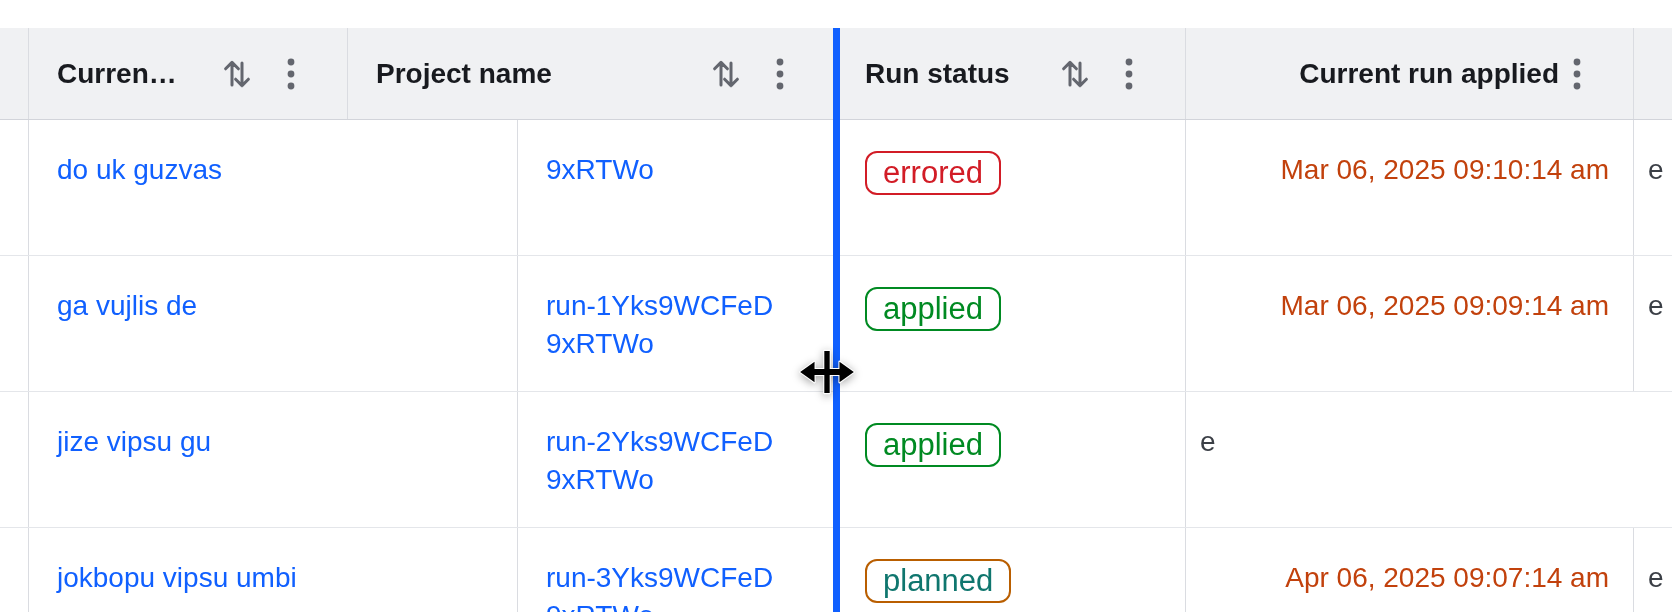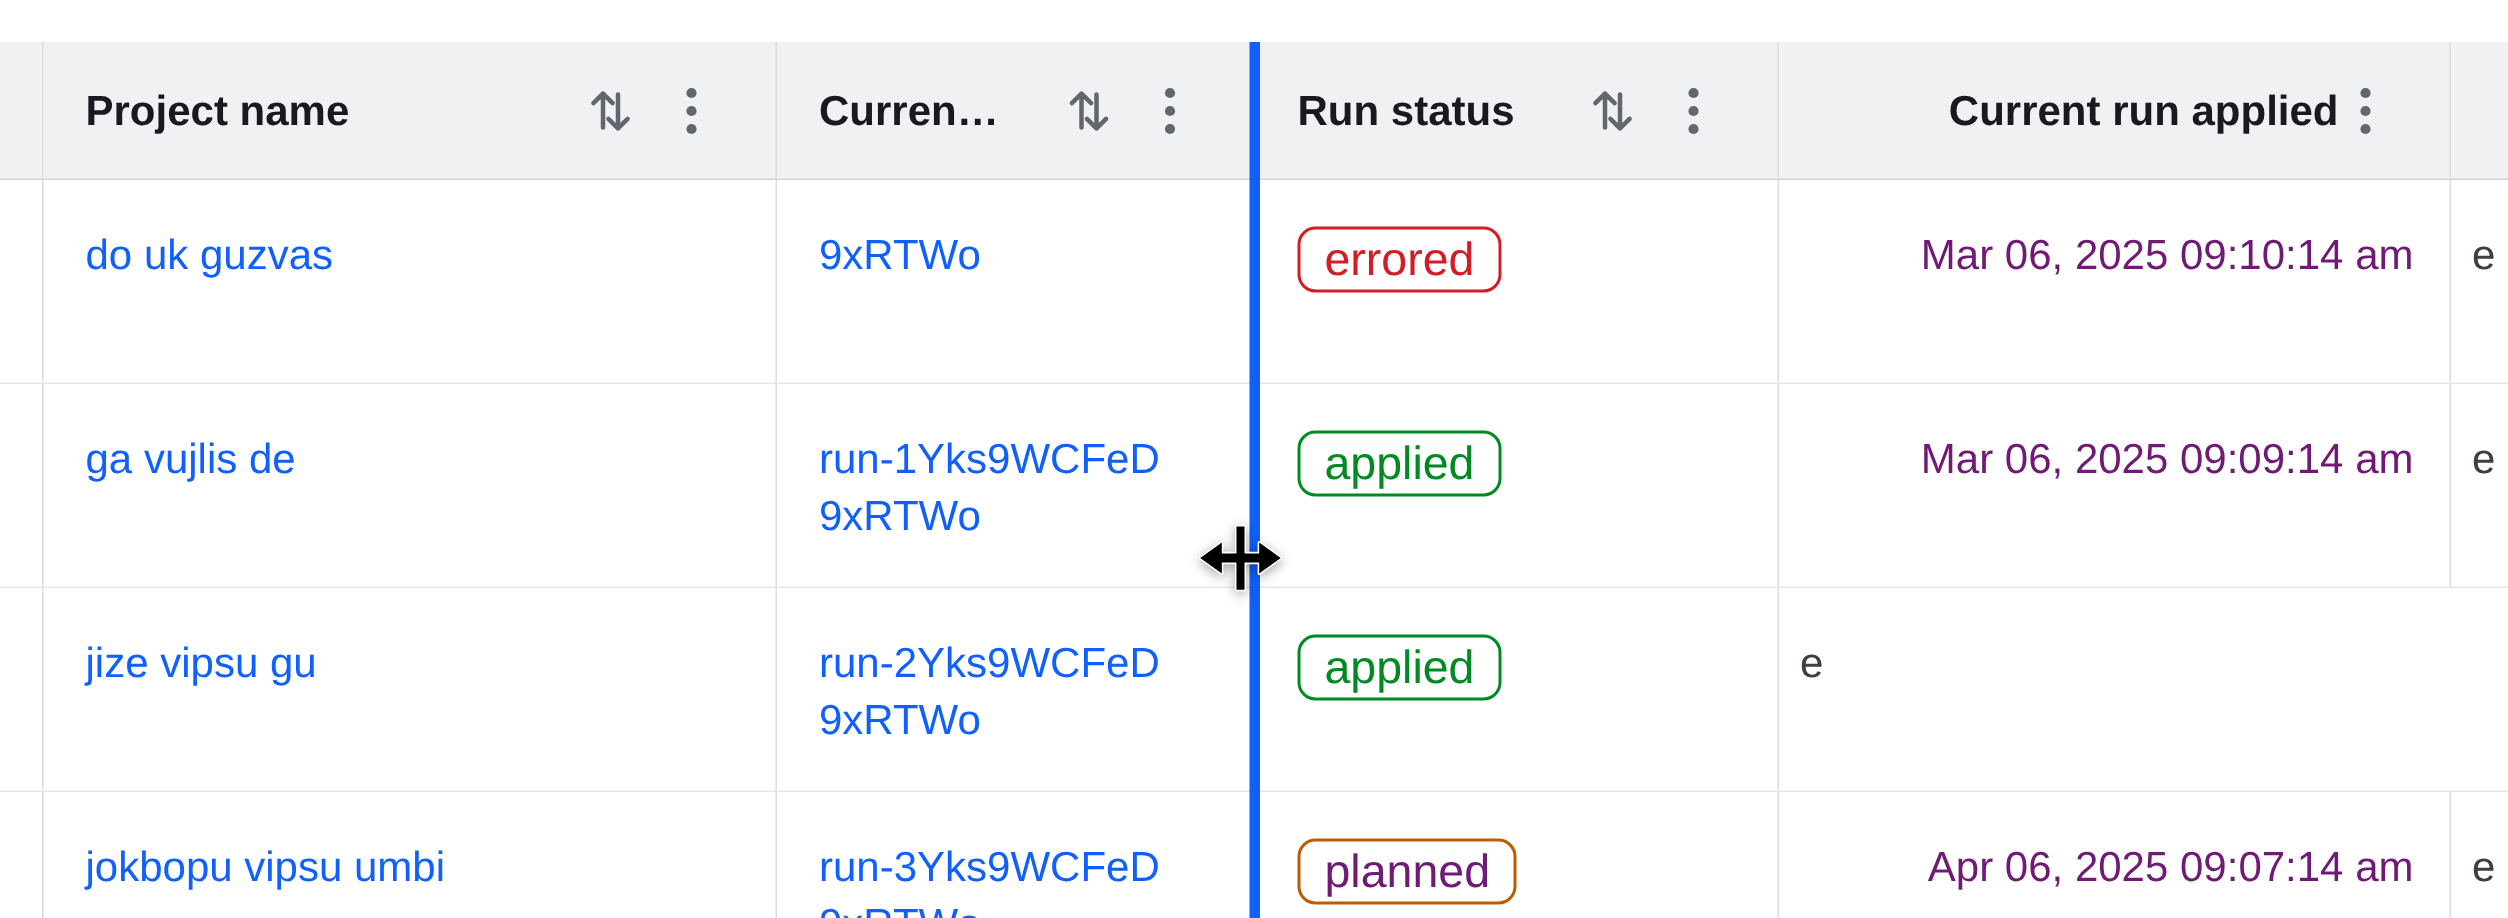--- a/index.html
+++ b/index.html
@@ -31,69 +31,69 @@
   .cell.edge{padding-left:14px;}
 
   a.lnk{color:#1060ff;text-decoration:none;}
   a.lnk .l{display:block;width:max-content;
            text-decoration-thickness:2px;text-underline-offset:6px;}
 
   .badge{display:inline-block;font-size:31px;line-height:34px;padding:3px 16px;
          border:2px solid;border-radius:12px;background:#fff;}
   .badge[data-status="errored"]{color:#d21c26;border-color:#d21c26;}
   .badge[data-status="applied"]{color:#008a22;border-color:#008a22;}
-  .badge[data-status="planned"]{color:#701a75;border-color:#b95e00;}
-
-  .ts{color:#701a75;}
+  .badge[data-status="planned"]{color:#0f766e;border-color:#b95e00;}
+
+  .ts{color:#c2410c;}
 
   .resize-line{position:absolute;left:833px;top:28px;width:7px;height:584px;
                background:#1060ff;z-index:5;}
   .cursor{position:absolute;left:799px;top:349px;width:56px;height:46px;z-index:6;
           filter:drop-shadow(0 2px 4px rgba(0,0,0,.35));}
 </style>
 </head>
 <body>
 
 <div class="canvas">
 
   <div class="table">
 
     <div class="hrow">
       <div class="c c0"></div>
 
+      <div class="c c2">
+        <div class="hcell">
+          <span class="hlabel">Curren…</span>
+          <svg class="icon-sort" width="28" height="36" viewBox="0 0 14 18" fill="none">
+            <path d="M4.5 14.5 V3.2 M4.5 3.2 L1.3 6.4 M4.5 3.2 L7.7 6.4
+                     M9.5 3.5 V14.8 M9.5 14.8 L6.3 11.6 M9.5 14.8 L12.7 11.6" stroke="#63666e" stroke-width="1.5" stroke-linecap="round" stroke-linejoin="round"></path>
+          </svg>
+          <svg class="icon-kebab" width="12" height="36" viewBox="0 0 6 18">
+            <circle cx="3" cy="3" r="1.7" fill="#63666e"></circle>
+            <circle cx="3" cy="9" r="1.7" fill="#63666e"></circle>
+            <circle cx="3" cy="15" r="1.7" fill="#63666e"></circle>
+          </svg>
+        </div>
+      </div>
+
       <div class="c c1">
         <div class="hcell">
           <span class="hlabel">Project name</span>
           <svg class="icon-sort" width="28" height="36" viewBox="0 0 14 18" fill="none">
             <path d="M4.5 14.5 V3.2 M4.5 3.2 L1.3 6.4 M4.5 3.2 L7.7 6.4
                      M9.5 3.5 V14.8 M9.5 14.8 L6.3 11.6 M9.5 14.8 L12.7 11.6" stroke="#63666e" stroke-width="1.5" stroke-linecap="round" stroke-linejoin="round"></path>
           </svg>
           <svg class="icon-kebab" width="12" height="36" viewBox="0 0 6 18">
             <circle cx="3" cy="3" r="1.7" fill="#63666e"></circle>
             <circle cx="3" cy="9" r="1.7" fill="#63666e"></circle>
             <circle cx="3" cy="15" r="1.7" fill="#63666e"></circle>
           </svg>
         </div>
       </div>
 
-      <div class="c c2">
-        <div class="hcell">
-          <span class="hlabel">Curren…</span>
-          <svg class="icon-sort" width="28" height="36" viewBox="0 0 14 18" fill="none">
-            <path d="M4.5 14.5 V3.2 M4.5 3.2 L1.3 6.4 M4.5 3.2 L7.7 6.4
-                     M9.5 3.5 V14.8 M9.5 14.8 L6.3 11.6 M9.5 14.8 L12.7 11.6" stroke="#63666e" stroke-width="1.5" stroke-linecap="round" stroke-linejoin="round"></path>
-          </svg>
-          <svg class="icon-kebab" width="12" height="36" viewBox="0 0 6 18">
-            <circle cx="3" cy="3" r="1.7" fill="#63666e"></circle>
-            <circle cx="3" cy="9" r="1.7" fill="#63666e"></circle>
-            <circle cx="3" cy="15" r="1.7" fill="#63666e"></circle>
-          </svg>
-        </div>
-      </div>
-
       <div class="c c3">
         <div class="hcell">
           <span class="hlabel">Run status</span>
           <svg class="icon-sort" width="28" height="36" viewBox="0 0 14 18" fill="none">
             <path d="M4.5 14.5 V3.2 M4.5 3.2 L1.3 6.4 M4.5 3.2 L7.7 6.4
                      M9.5 3.5 V14.8 M9.5 14.8 L6.3 11.6 M9.5 14.8 L12.7 11.6" stroke="#63666e" stroke-width="1.5" stroke-linecap="round" stroke-linejoin="round"></path>
           </svg>
           <svg class="icon-kebab" width="12" height="36" viewBox="0 0 6 18">
             <circle cx="3" cy="3" r="1.7" fill="#63666e"></circle>
             <circle cx="3" cy="9" r="1.7" fill="#63666e"></circle>

